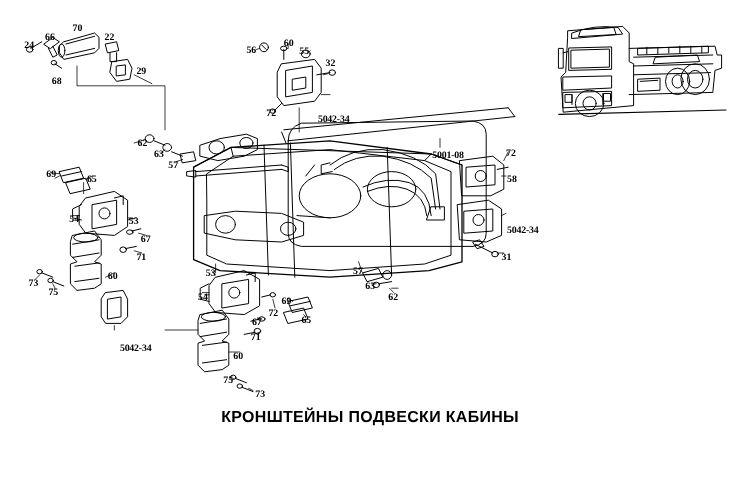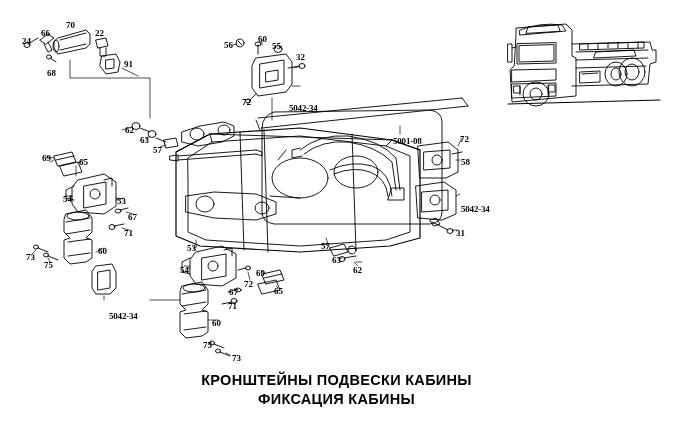--- a/index.html
+++ b/index.html
@@ -356,21 +356,21 @@
       </g>
     </g>
   </svg>
 
   <div id="callout-layer">
       <div class="callout" style="left: 4px; top: 36px; margin-left: 18px;">24</div>
       <div class="callout" style="left: 41px; top: 28px;">66</div>
       <div class="callout" style="left: 66px; top: 20px;">70</div>
       <div class="callout" style="left: 95px; top: 28px; text-align: right;">22</div>
       <div class="callout" style="left: 47px; top: 68px;">68</div>
-      <div class="callout" style="left: 124px; top: 59px;">91</div>
+      <div class="callout" style="left: 124px; top: 59px;">29</div>
       <div class="callout" style="left: 224px; top: 40px;">56</div>
       <div class="callout" style="left: 258px; top: 34px;">60</div>
       <div class="callout" style="left: 272px; top: 41px;">55</div>
       <div class="callout" style="left: 296px; top: 52px;">32</div>
       <div class="callout wide" style="left: 289px; top: 89px;">5042-34</div>
       <div class="callout" style="left: 242px; top: 97px;">72</div>
       <div class="callout wide" style="left: 393px; top: 122px;">5001-08</div>
       <div class="callout" style="left: 460px; top: 134px;">72</div>
       <div class="callout" style="left: 125px; top: 125px;">62</div>
       <div class="callout" style="left: 140px; top: 135px;">63</div>
@@ -398,16 +398,15 @@
       <div class="callout" style="left: 229px; top: 287px;">67</div>
       <div class="callout" style="left: 228px; top: 301px;">71</div>
       <div class="callout wide" style="left: 109px; top: 297px;">5042-34</div>
       <div class="callout" style="left: 212px; top: 318px;">60</div>
       <div class="callout" style="left: 203px; top: 340px;">75</div>
       <div class="callout" style="left: 232px; top: 353px;">73</div>
     </div>
 
   <div id="caption">
     <div>КРОНШТЕЙНЫ ПОДВЕСКИ КАБИНЫ</div>
-    <div>ФИКСАЦИЯ КАБИНЫ</div>
   </div>
 
 </div>
 
 </body></html>

